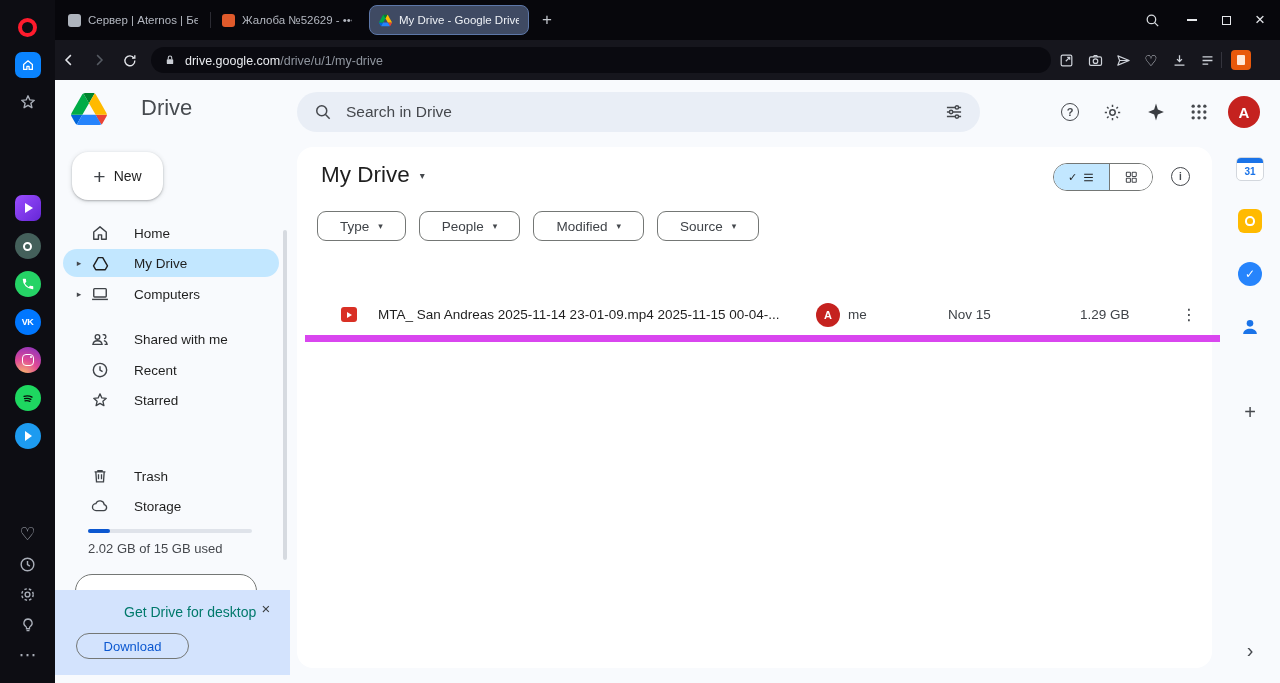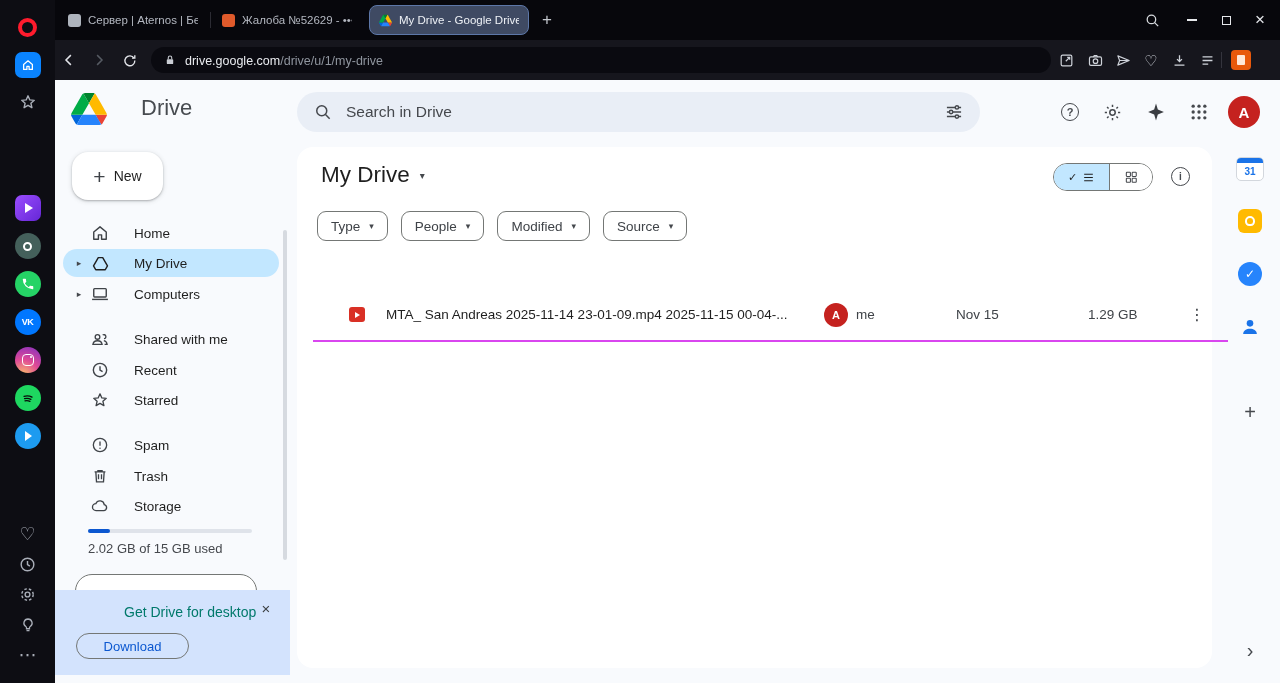--- a/index.html
+++ b/index.html
@@ -78,27 +78,27 @@
   .card-title-row { position: absolute; left: 24px; top: 15px; display: flex; align-items: center; gap: 10px; cursor: pointer; }
   .card-title { font-size: 22.5px; color: #1f1f1f; }
   .caret { font-size: 10px; color: #45484d; }
   .viewtoggle { position: absolute; left: 756px; top: 16px; width: 100px; height: 28px; border: 1px solid #747775; border-radius: 14px; display: flex; overflow: hidden; }
   .vt-seg { display: flex; align-items: center; justify-content: center; gap: 5px; cursor: pointer; }
   .vt-list { width: 55px; background: #c2e7ff; }
   .vt-grid { flex: 1; background: #fff; border-left: 1px solid #747775; }
   .vt-check { font-size: 11px; color: #1f1f1f; }
   .infoc { position: absolute; left: 874px; top: 20px; width: 19px; height: 19px; border: 1.6px solid #45484d; border-radius: 50%; display: flex; align-items: center; justify-content: center; font-size: 10px; font-weight: bold; color: #45484d; cursor: pointer; }
   .chips { position: absolute; left: 20px; top: 64px; display: flex; gap: 13px; }
-  .chip { height: 30px; border: 1px solid #747775; border-radius: 9px; display: flex; align-items: center; gap: 9px; padding: 0 13px; font-size: 13.5px; color: #3f4348; background: #fff; cursor: pointer; }
+  .chip { height: 30px; border: 1px solid #747775; border-radius: 9px; display: flex; align-items: center; gap: 9px; padding: 0 22px; font-size: 13.5px; color: #3f4348; background: #fff; cursor: pointer; }
   .chip .caret { font-size: 9px; }
   .thead { position: absolute; left: 0; top: 104px; width: 915px; height: 36px; border-bottom: 1px solid #d7dade; font-size: 13.5px; font-weight: 500; color: #3f4348; }
   .th-name { position: absolute; left: 27px; top: 0; height: 36px; display: flex; align-items: center; gap: 7px; cursor: pointer; }
   .sortcirc { width: 20px; height: 20px; border-radius: 50%; background: #e3e9f2; display: flex; align-items: center; justify-content: center; font-size: 12px; color: #1f1f1f; }
   .th-col { position: absolute; top: 0; height: 36px; display: flex; align-items: center; cursor: pointer; }
-  .trow { position: absolute; left: 16px; top: 140px; width: 915px; height: 55px; border-bottom: 2px solid #d946ef; font-size: 13.5px; cursor: pointer; }
+  .trow { position: absolute; left: 8px; top: 140px; width: 915px; height: 55px; border-bottom: 7px solid #d946ef; font-size: 13.5px; cursor: pointer; }
   .vicon { position: absolute; left: 36px; top: 20px; width: 16px; height: 15px; border-radius: 3px; background: #d93025; display: flex; align-items: center; justify-content: center; }
   .vicon span { width: 0; height: 0; border-left: 5px solid #fff; border-top: 3.5px solid transparent; border-bottom: 3.5px solid transparent; margin-left: 1px; }
   .fname { position: absolute; left: 73px; top: 0; line-height: 55px; width: 425px; white-space: nowrap; overflow: hidden; font-weight: 500; color: #1f1f1f; }
   .rowavatar { position: absolute; left: 511px; top: 16px; width: 24px; height: 24px; border-radius: 50%; background: #c5221f; display: flex; align-items: center; justify-content: center; color: #fff; font-size: 11px; font-weight: 600; }
   .rcell { position: absolute; top: 0; line-height: 55px; color: #3f4348; }
   .kebab { position: absolute; left: 872px; top: 0; width: 24px; text-align: center; line-height: 55px; font-size: 16px; color: #3f4348; cursor: pointer; }
 
   
   .sp-ic { position: absolute; left: 1181px; width: 28px; height: 28px; display: flex; align-items: center; justify-content: center; cursor: pointer; }
   .cal { width: 36px; height: 24px; background: #fff; border: 1px solid #d3d7dd; border-radius: 5px; display: flex; align-items: flex-end; justify-content: center; position: relative; overflow: hidden; }
@@ -430,33 +430,20 @@
       <span class="nav-label">Recent</span>
     </div>
     <div class="nav-item" style="top:306px">
       <span class="nav-arrow"></span>
       <span class="nav-ic">
           <svg width="20" height="20" viewBox="0 0 24 24">
             <path d="M12 4.6l2.2 4.9 5.3.5-4 3.6 1.2 5.2L12 16l-4.7 2.8 1.2-5.2-4-3.6 5.3-.5z" fill="none" stroke="#3f4348" stroke-width="1.6" stroke-linejoin="round"></path>
           </svg>
         </span>
       <span class="nav-label">Starred</span>
-    </div>
-    <div class="nav-item" style="top:351px">
-      <span class="nav-arrow"></span>
-      <span class="nav-ic">
-          <svg width="20" height="20" viewBox="0 0 24 24">
-            <g fill="none" stroke="#3f4348" stroke-width="1.6">
-              <circle cx="12" cy="12" r="8"></circle>
-              <path d="M12 7.8v5"></path>
-              <circle cx="12" cy="15.9" r=".9" fill="#3f4348" stroke="none"></circle>
-            </g>
-          </svg>
-        </span>
-      <span class="nav-label">Spam</span>
     </div>
     <div class="nav-item" style="top:382px">
       <span class="nav-arrow"></span>
       <span class="nav-ic">
           <svg width="20" height="20" viewBox="0 0 24 24">
             <g fill="none" stroke="#3f4348" stroke-width="1.6">
               <path d="M5.5 7h13M9.5 7V5.5h5V7M7 7l.8 12h8.4L17 7M10.2 10v6M13.8 10v6"></path>
             </g>
           </svg>
         </span>

